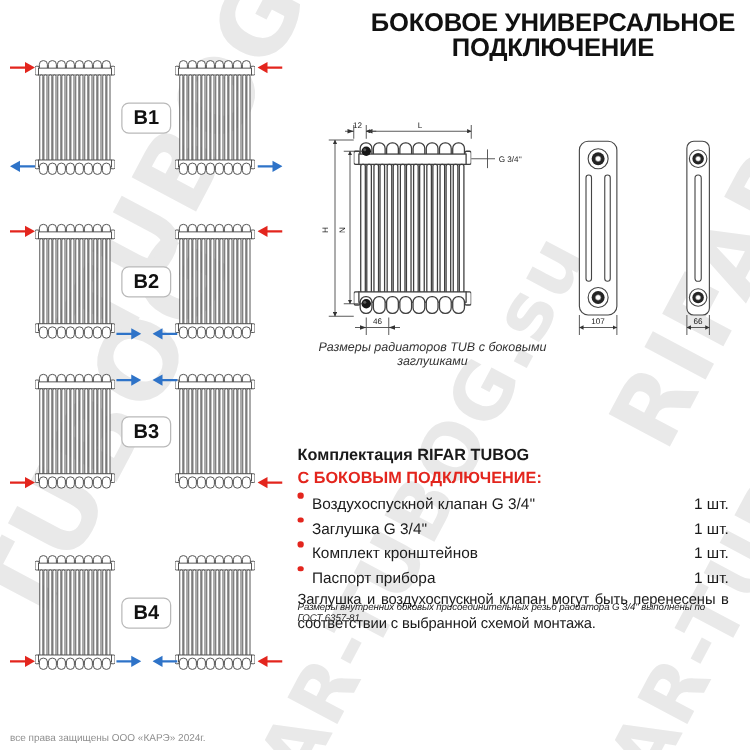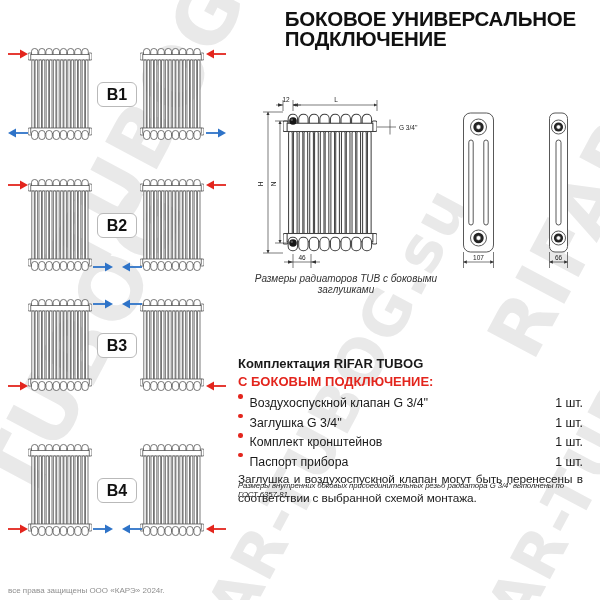--- a/index.html
+++ b/index.html
@@ -10,21 +10,21 @@
     color:#1a1a1a;
   }
   
   .wm{
     position:absolute;z-index:0;font-weight:bold;white-space:nowrap;
     color:#e9e9e9;transform:rotate(-62deg);transform-origin:0 0;
     font-family:"DejaVu Sans",sans-serif;letter-spacing:2px;user-select:none;
   }
   
   .title{
-    position:absolute;top:9px;right:24px;z-index:2;text-align:left;
+    position:absolute;top:9px;right:12px;z-index:2;text-align:center;
     font-weight:bold;font-size:20.5px;line-height:20px;letter-spacing:-0.2px;color:#111;
   }
   
   .scheme-row{position:absolute;left:0;width:233px;height:95px;z-index:1;text-align:center;}
   .row-b1{top:47px;} .row-b2{top:178px;} .row-b3{top:298px;} .row-b4{top:443px;}
   .rad{position:absolute;top:0;}
   .rad-left{left:28px;} .rad-right{left:140px;}
   #rad-front rect{fill:#fff;stroke:#3f3f3f;stroke-width:0.7;}
   .scheme-label{
     position:absolute;left:97px;top:35px;width:38px;height:23px;z-index:2;

